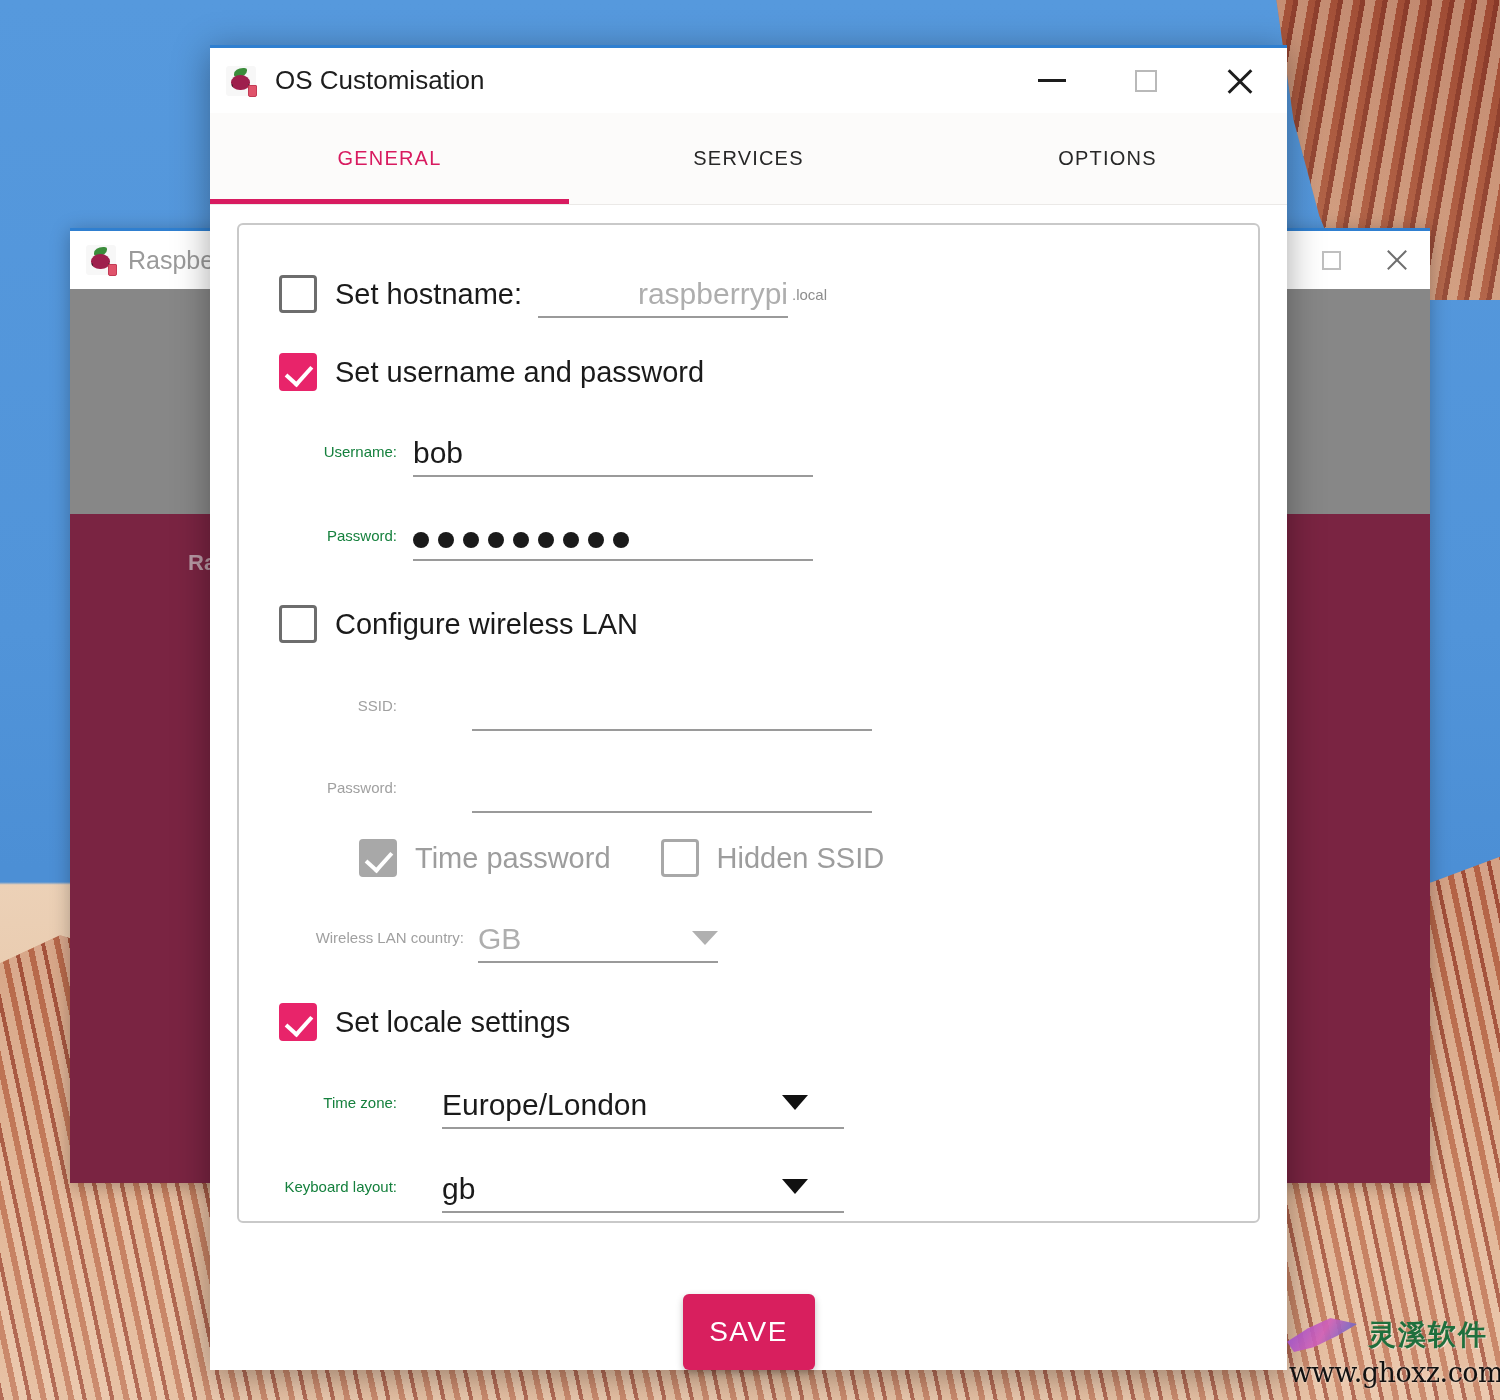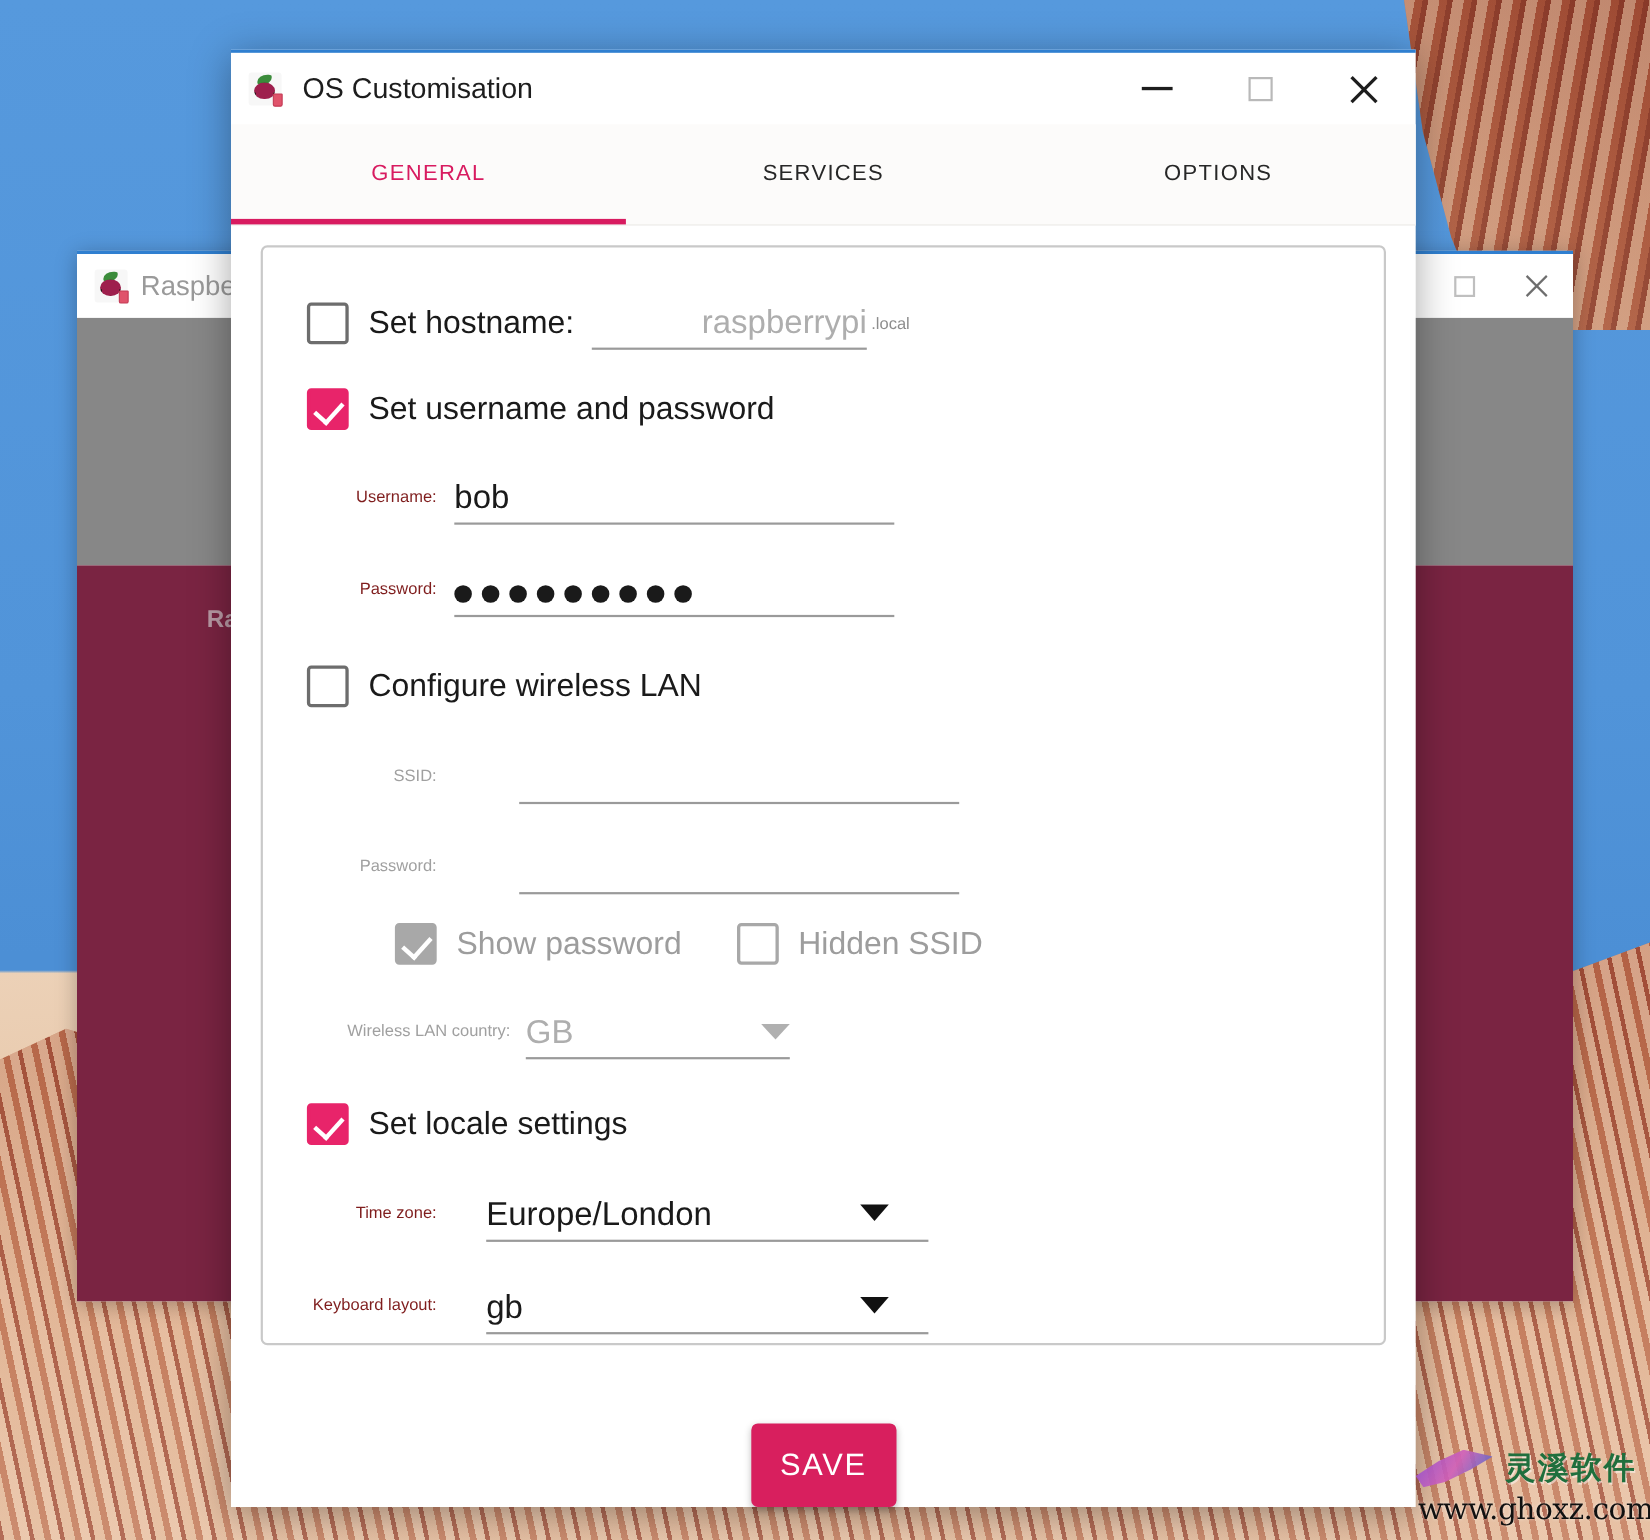--- a/index.html
+++ b/index.html
@@ -203,21 +203,21 @@
     content:""; position:absolute; left: 9px; top: 4px;
     width: 12px; height: 21px; border: solid #fff;
     border-width: 0 4px 4px 0; transform: rotate(42deg);
   }
   .cb.disabled-empty { border-color: #a8a8a8; }
 
   .cb-label { font-size: 29px; color: #1a1a1a; margin-left: 18px; }
   .cb-label.dim { color: #9d9d9d; }
 
   .field-label {
-    font-size: 15px; color: #7f1d1d; text-align: right; flex: 0 0 auto;
+    font-size: 15px; color: #15803d; text-align: right; flex: 0 0 auto;
   }
   .field-label.dim { color: #a0a0a0; }
 
   .uline {
     border-bottom: 2px solid #9a9a9a; position: relative;
     display: flex; align-items: flex-end;
   }
   .uline .val { font-size: 30px; color: #1a1a1a; line-height: 1; padding-bottom: 7px; }
   .uline .val.ph { color: #aeaeae; }
 
@@ -378,21 +378,21 @@
 
         <div class="row" style="margin-top:30px;">
           <span class="field-label dim" style="width:118px;">Password:</span>
           <span class="uline" style="width:400px; height:52px; margin-left:75px;">
             <span class="val"></span>
           </span>
         </div>
 
         <div class="row" style="margin-top:26px; margin-left:80px;">
           <span class="cb disabled-checked"></span>
-          <span class="cb-label dim">Show password</span>
+          <span class="cb-label dim">Time password</span>
           <span class="cb disabled-empty" style="margin-left:50px;"></span>
           <span class="cb-label dim">Hidden SSID</span>
         </div>
 
         <div class="row" style="margin-top:34px;">
           <span class="field-label dim" style="width:185px;">Wireless LAN country:</span>
           <span class="uline" style="width:240px; height:52px; margin-left:14px; justify-content:space-between;">
             <span class="val ph">GB</span>
             <span class="caret grey" style="margin-bottom:16px;"></span>
           </span>

